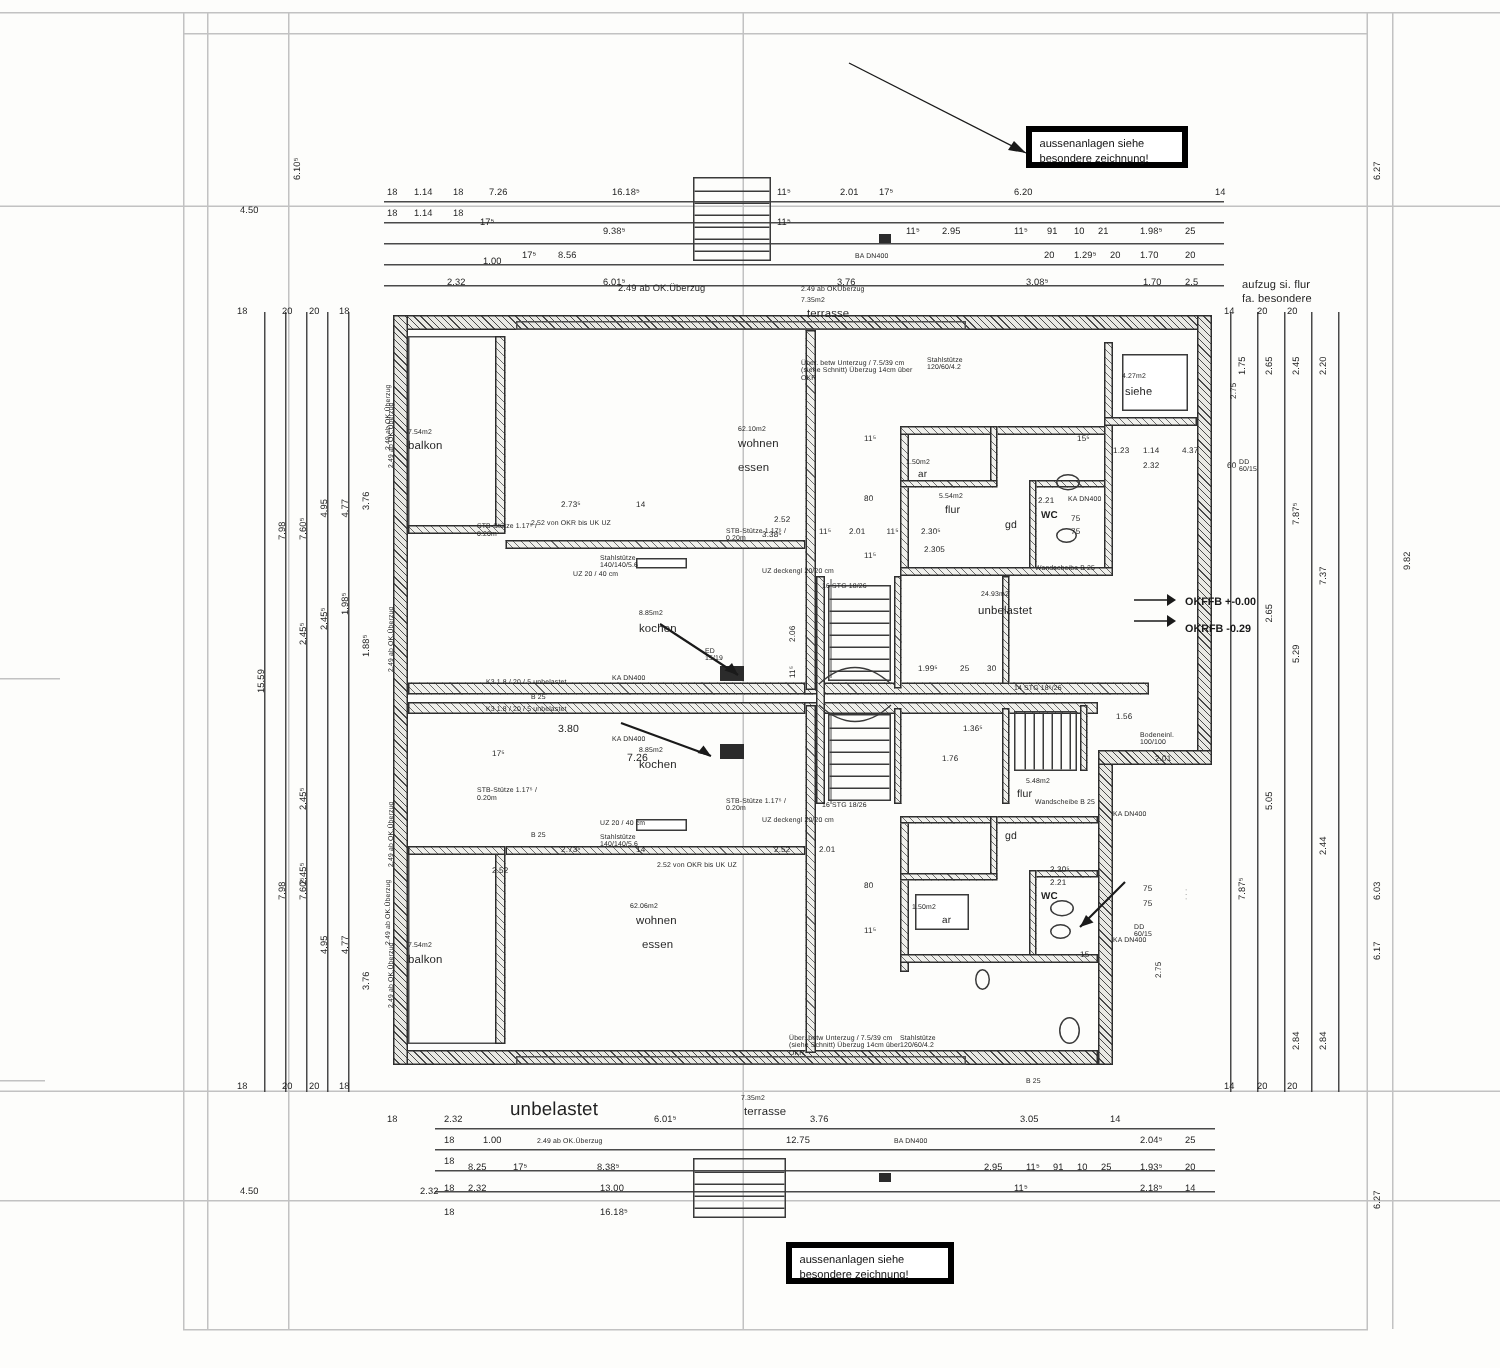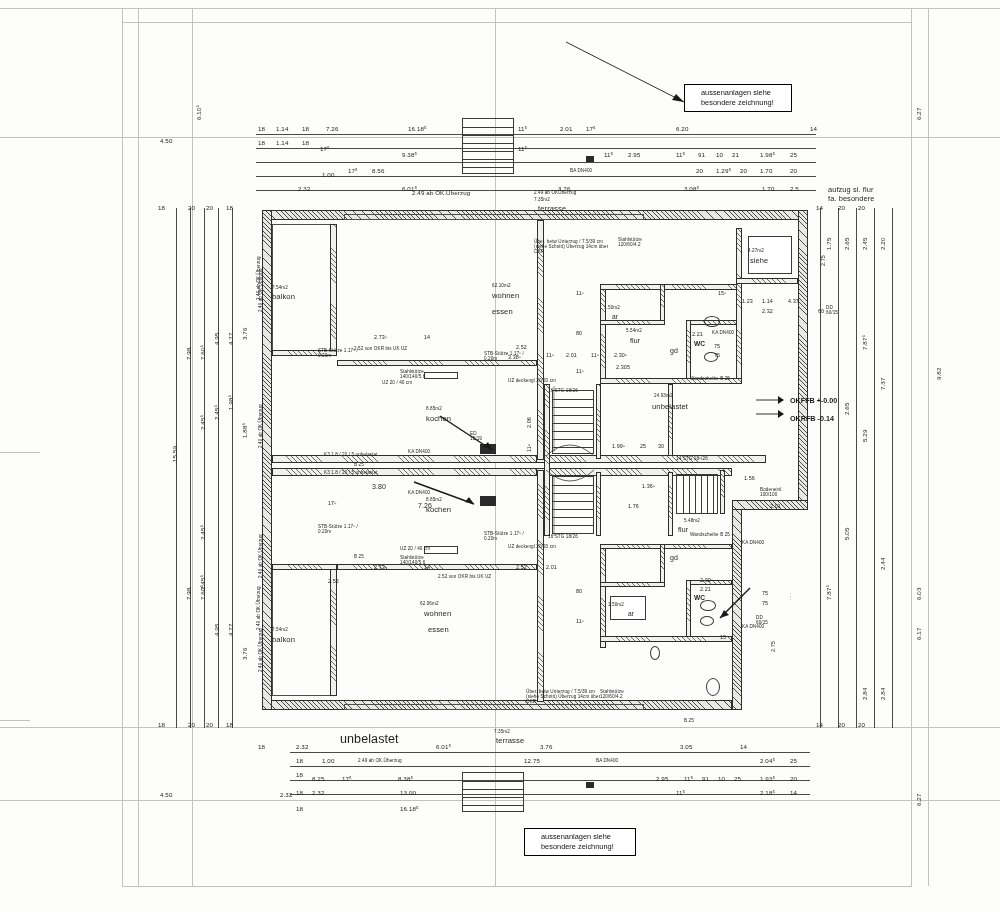--- a/index.html
+++ b/index.html
@@ -62,25 +62,25 @@
   .t.m  { font-size: 7.6px; }           
   .t.xl { font-size: 12.5px; }          
   .t.b  { font-weight: bold; }
   .t.rot90  { transform: rotate(-90deg); transform-origin: 0 0; }
   .dimline { position: absolute; height: 1px; background: #4a4a4a; }
   .dimlineV { position: absolute; width: 1px; background: #4a4a4a; }
 
   
   .callout {
     position: absolute;
-    border: 1px solid #000000;
+    border: 4px solid #000000;
     background: #ffffff;
     font-size: 7.4px;
     line-height: 1.3;
-    padding: 3px 16px;
+    padding: 3px 5px;
     box-sizing: border-box;
     color: #111;
   }
 
   
   .stairs { position: absolute; box-sizing: border-box; border: 1px solid #3a3a3a; }
   .stairs .st {
     position: absolute; left: 0; right: 0; height: 1px; background: #3a3a3a;
   }
   .stairs.v .st { position: absolute; top: 0; bottom: 0; width: 1px; height: auto; background: #3a3a3a; }
@@ -336,21 +336,21 @@
   <div class="t" style="left:538px; top:205px; font-size:7.6px;">terrasse</div>
   <div class="t s" style="left:494px; top:729px;">7.35m2</div>
   <div class="t" style="left:496px; top:737px; font-size:7.6px;">terrasse</div>
 
   <div class="t xl" style="left:340px; top:732px;">unbelastet</div>
 
   <div class="t" style="left:828px; top:186px; font-size:7.4px;">aufzug si. flur</div>
   <div class="t" style="left:828px; top:195px; font-size:7.4px;">fa. besondere</div>
 
   <div class="elev" style="left:790px; top:396px;">OKFFB +-0.00</div>
-  <div class="elev" style="left:790px; top:414px;">OKRFB -0.14</div>
+  <div class="elev" style="left:790px; top:414px;">OKRFB -0.29</div>
 
   <div class="t d" style="left:258px; top:126px;">18</div>
   <div class="t d" style="left:276px; top:126px;">1.14</div>
   <div class="t d" style="left:302px; top:126px;">18</div>
   <div class="t d" style="left:326px; top:126px;">7.26</div>
   <div class="t d" style="left:408px; top:126px;">16.18⁵</div>
   <div class="t d" style="left:518px; top:126px;">11⁵</div>
   <div class="t d" style="left:560px; top:126px;">2.01</div>
   <div class="t d" style="left:586px; top:126px;">17⁵</div>
   <div class="t d" style="left:676px; top:126px;">6.20</div>

